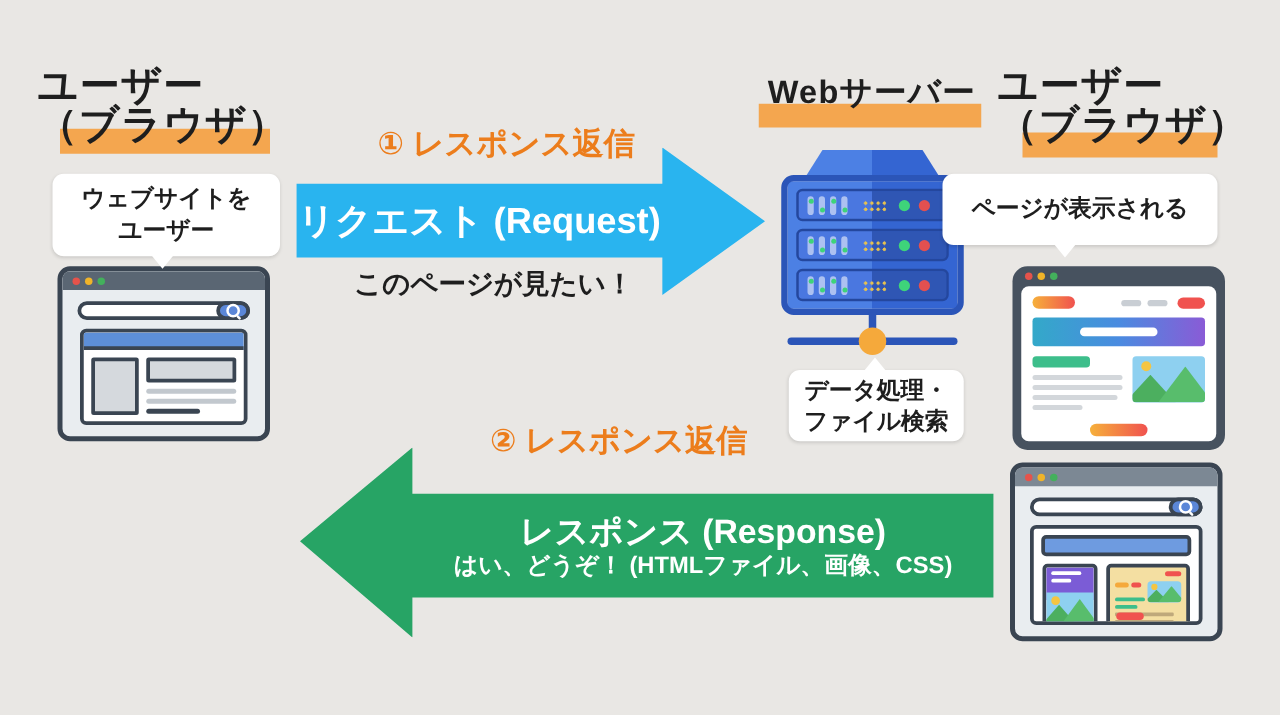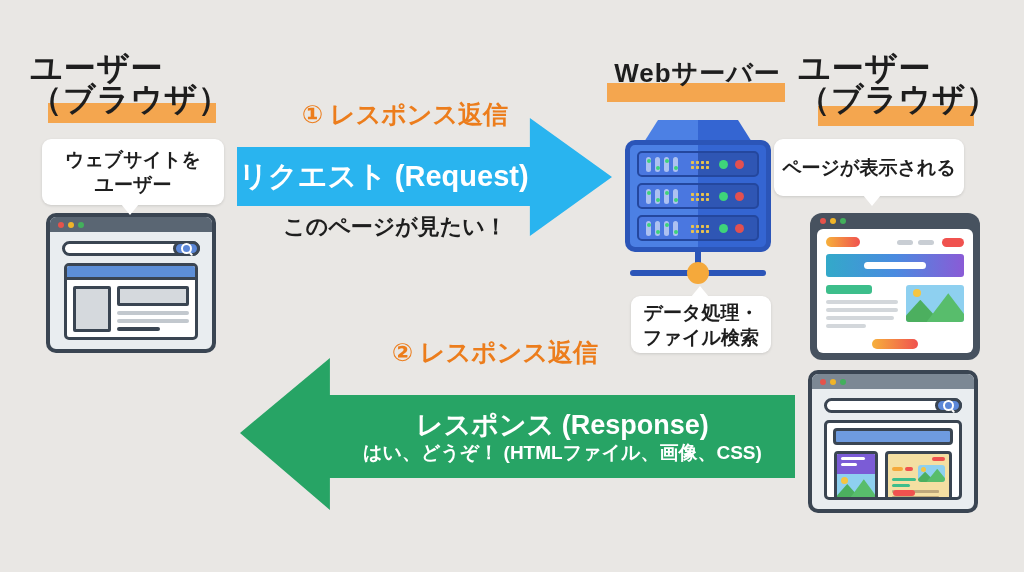--- a/index.html
+++ b/index.html
@@ -229,21 +229,21 @@
     <div>データ処理・</div>
     <div>ファイル検索</div>
   </div>
 
   <div class="hl" style="left:818px;top:106px;width:156px;height:20px;"></div>
   <div class="biglabel" style="left:798px;top:53px;width:205px;">
     <div>ユーザー</div>
     <div>（ブラウザ）</div>
   </div>
 
-  <div class="bubble" style="left:774px;top:139px;width:190px;height:57px;justify-content:center;">
+  <div class="bubble" style="left:754px;top:139px;width:220px;height:57px;justify-content:center;">
     <div>ページが表示される</div>
     <div class="tail-down" style="left:89px;"></div>
   </div>
 
   <div class="browser2" style="left:810px;top:213px;width:170px;height:147px;">
     <div class="b2dots">
       <span class="dot dr"></span>
       <span class="dot dy"></span>
       <span class="dot dg"></span>
     </div>

